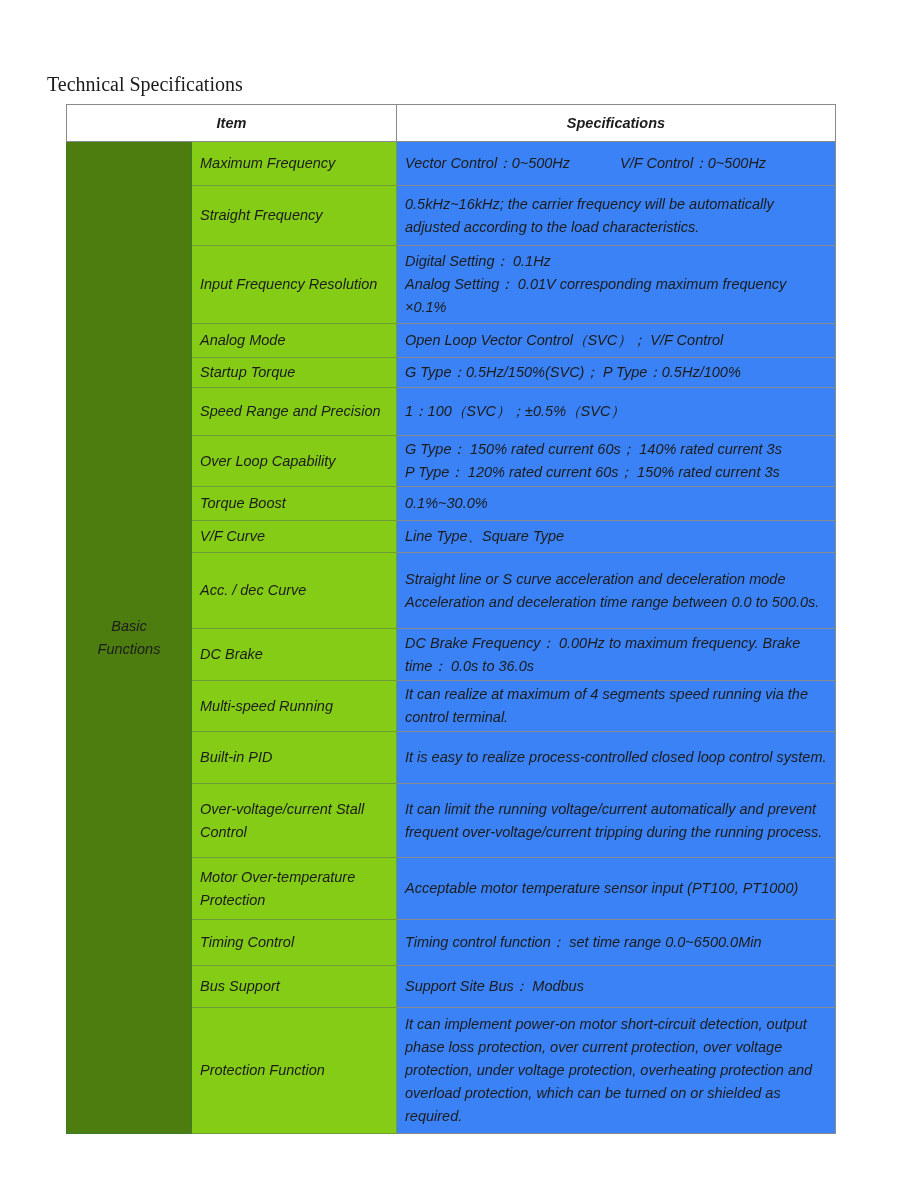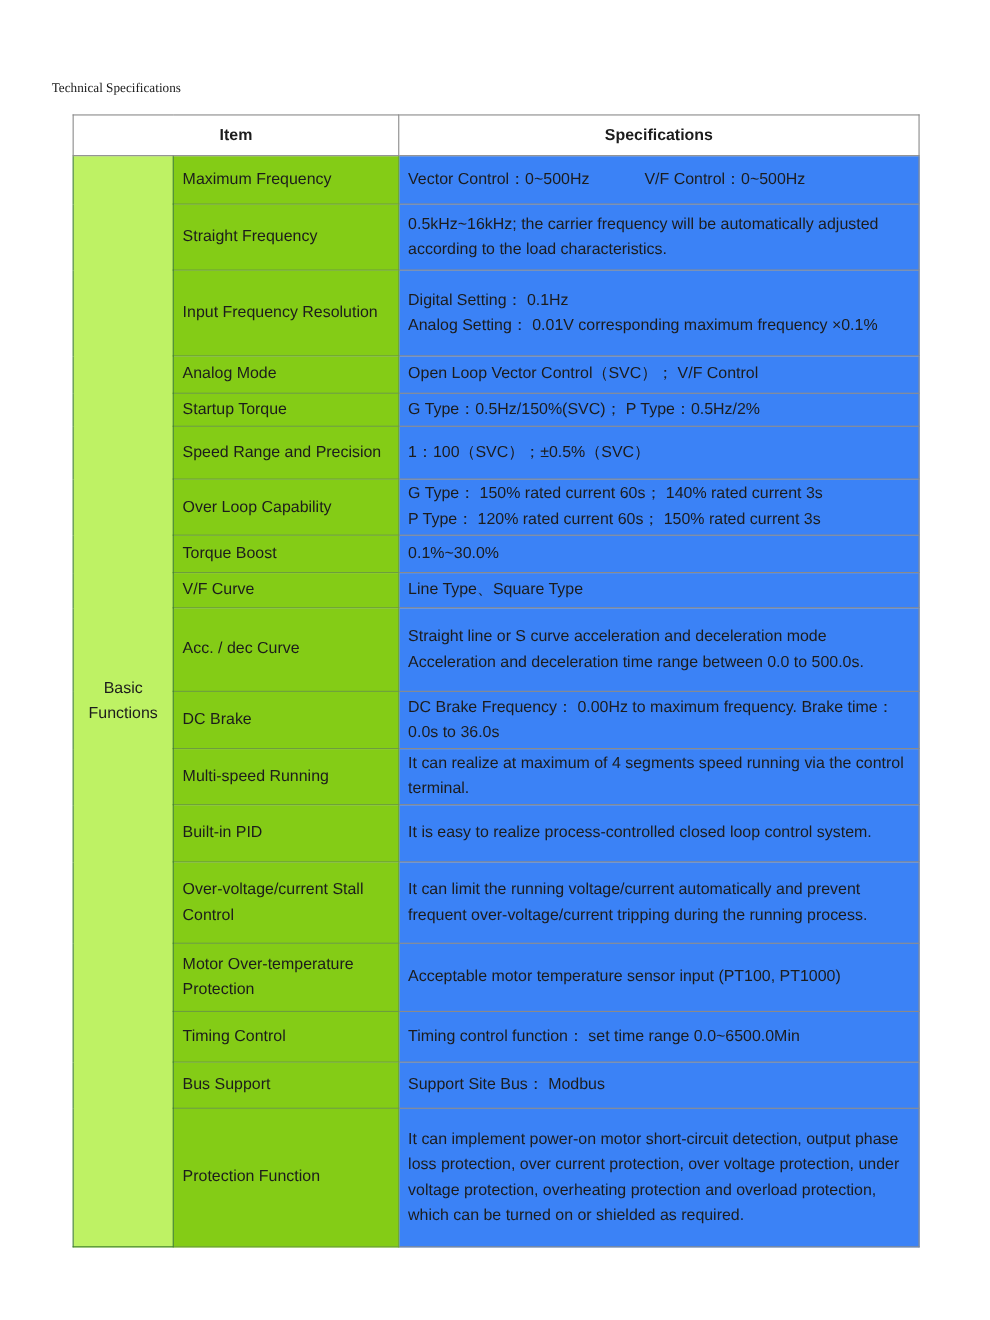--- a/index.html
+++ b/index.html
@@ -1,33 +1,33 @@
 <!DOCTYPE html>
 <html><head>
   <meta charset="utf-8">
   <style>
     html, body { margin: 0; padding: 0; background: #ffffff; }
     body { width: 900px; height: 1200px; position: relative; overflow: hidden; }
     .title {
       position: absolute; left: 47px; top: 73px;
       font-family: "Liberation Serif", "DejaVu Serif", serif;
-      font-size: 12px; color: #1a1a1a;
+      font-size: 20px; color: #1a1a1a;
     }
     table.spec {
       position: absolute; left: 66px; top: 104px;
       width: 770px; border-collapse: collapse;
       font-family: "Liberation Sans", "DejaVu Sans", sans-serif;
       font-size: 14.5px; color: #1c1c1c;
     }
     table.spec td, table.spec th {
       border: 1px solid #8a8a8a; padding: 2px 8px; vertical-align: middle;
-      line-height: 23px; text-align: left;
+      line-height: 23px; text-align: left; font-style: italic;
     }
     table.spec th { font-weight: bold; text-align: center; height: 32px; background: #ffffff; }
-    .col-group { width: 82px; background: #bef264; text-align: center !important; padding: 0 4px !important; border-color:#3a7d2c !important; }
+    .col-group { width: 82px; background: #4d7c0f; text-align: center !important; padding: 0 21px !important; border-color:#3a7d2c !important; }
     .col-item { width: 188px; background: #84cc16; border-color: #6c9e3c !important; }
     .col-spec { background: #3b82f6; }
     .gap { display: inline-block; width: 50px; }
   </style>
 </head>
 <body>
 
 <div class="title">Technical Specifications</div>
 
 <table class="spec">
@@ -53,21 +53,21 @@
     <tr style="height:78px">
       <td class="col-item">Input Frequency Resolution</td>
       <td class="col-spec"><span>Digital Setting：   0.1Hz</span><br><span>Analog Setting：   0.01V corresponding maximum frequency ×0.1%</span></td>
     </tr>
     <tr style="height:34px">
       <td class="col-item">Analog Mode</td>
       <td class="col-spec">Open Loop Vector Control（SVC）；   V/F Control</td>
     </tr>
     <tr style="height:30px">
       <td class="col-item">Startup Torque</td>
-      <td class="col-spec">G Type：0.5Hz/150%(SVC)；    P Type：0.5Hz/2%</td>
+      <td class="col-spec">G Type：0.5Hz/150%(SVC)；    P Type：0.5Hz/100%</td>
     </tr>
     <tr style="height:48px">
       <td class="col-item">Speed Range and Precision</td>
       <td class="col-spec">1：100（SVC）；±0.5%（SVC）</td>
     </tr>
     <tr style="height:48px">
       <td class="col-item">Over Loop Capability</td>
       <td class="col-spec"><span>G Type：  150% rated current 60s；  140% rated current 3s</span><br><span>P Type：  120% rated current 60s；  150% rated current 3s</span></td>
     </tr>
     <tr style="height:34px">

